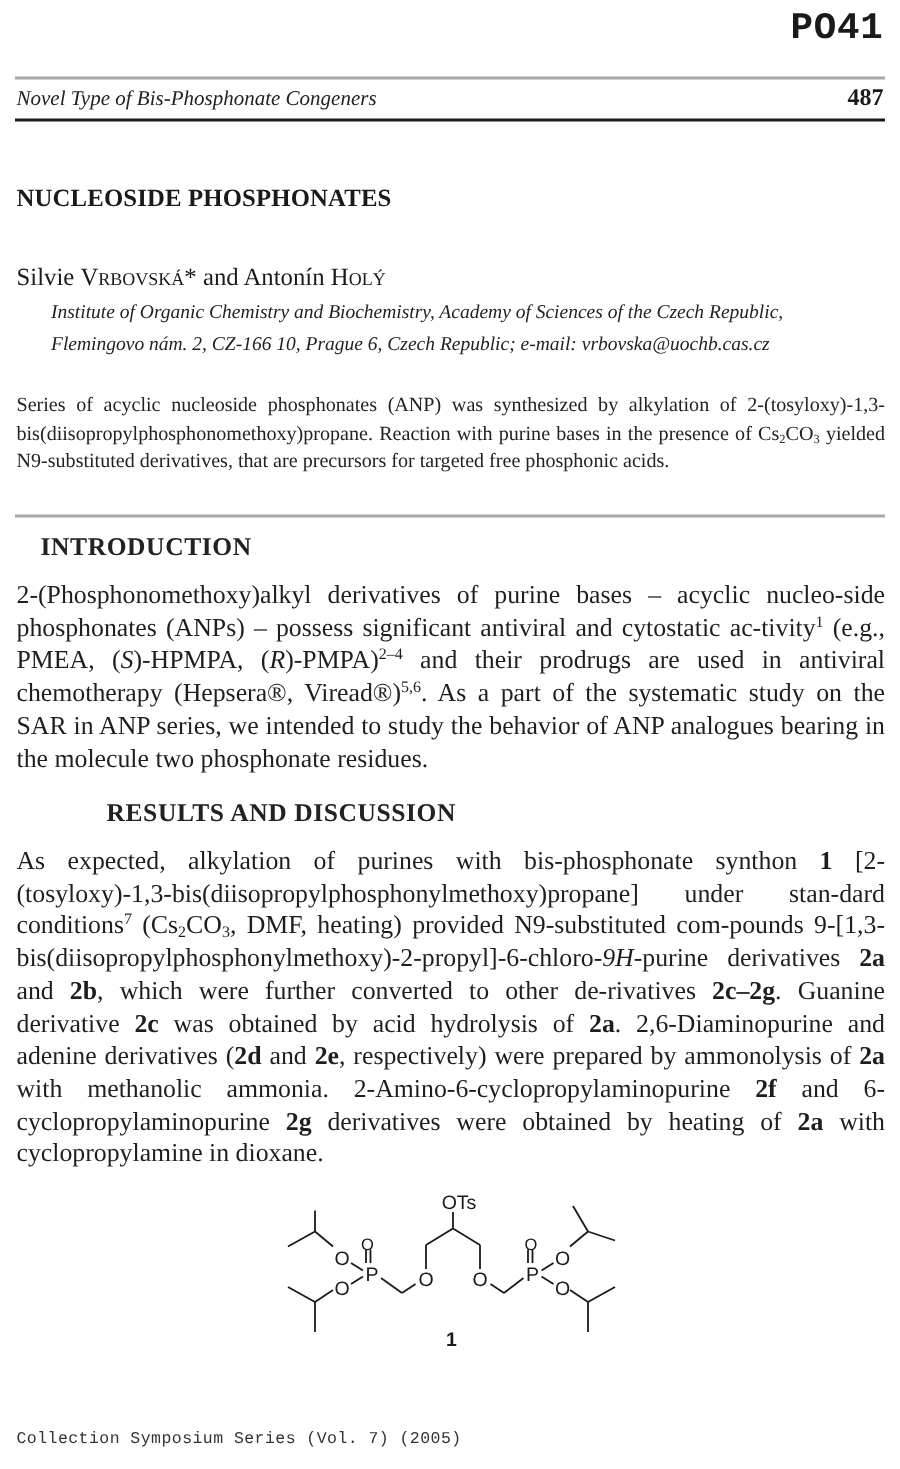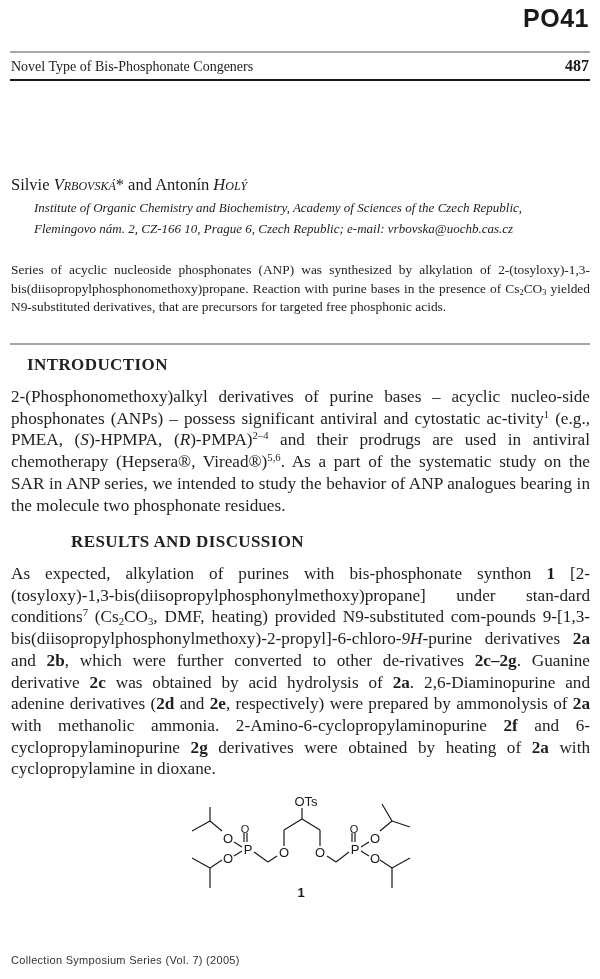--- a/index.html
+++ b/index.html
@@ -1,28 +1,28 @@
 <!DOCTYPE html>
 <html><head>
   <meta charset="utf-8">
   <style>
     html, body { margin: 0; padding: 0; background: #ffffff; }
     body { width: 600px; height: 979px; position: relative; overflow: hidden; color: #1a1a1a; }
     .serif { font-family: "Liberation Serif", "DejaVu Serif", serif; }
-    .sans { font-family: Liberation Sans, sans-serif; }
+    .sans { font-family: Liberation Mono, monospace; }
 
     #symbol { position: absolute; right: 11px; top: 4px; font-size: 25px; font-weight: bold; letter-spacing: 0.5px; color: #1a1a1a; }
     #rule-top { position: absolute; left: 10px; right: 10px; top: 51px; height: 2px; background: #a8a8a8; }
-    #running-head { position: absolute; left: 11px; top: 59px; font-size: 14px; color: #222; }
+    #running-head { position: absolute; left: 11px; top: 59px; font-size: 14px; color: #222; font-style: italic; }
     #page-num { position: absolute; right: 11px; top: 57px; font-size: 16px; font-weight: bold; color: #1a1a1a; }
     #rule-head { position: absolute; left: 10px; right: 10px; top: 79px; height: 2px; background: #1a1a1a; }
 
     #title { position: absolute; left: 11px; top: 100px; width: 570px; font-size: 16.5px; font-weight: bold; line-height: 21px; letter-spacing: 0.1px; }
     #authors { position: absolute; left: 11px; top: 175px; font-size: 16.5px; }
-    .sc { font-variant: small-caps; font-style: italic; }
+    .sc { font-variant: small-caps; }
     #affiliation { position: absolute; left: 34px; top: 197px; width: 560px; font-size: 13px; font-style: italic; line-height: 21px; color: #222; }
 
     #abstract { position: absolute; left: 11px; top: 261px; width: 579px; font-size: 13.4px; line-height: 18.6px; text-align: justify; color: #222; }
     #rule-abs { position: absolute; left: 10px; right: 10px; top: 343px; height: 2px; background: #a8a8a8; }
 
     .section-head { position: absolute; left: 27px; font-size: 17px; font-weight: bold; letter-spacing: 0.4px; color: #222; }
     #intro-head { top: 355px; }
     #results-head { top: 532px; margin-left: 44px; }
 
     .body-text { position: absolute; left: 11px; width: 579px; font-size: 17.2px; line-height: 21.7px; text-align: justify; color: #1e1e1e; }
@@ -41,20 +41,21 @@
 <body>
 
 <div id="symbol" class="sans">PO41</div>
 <div id="rule-top"></div>
 <div id="running-head" class="serif">Novel Type of Bis-Phosphonate Congeners</div>
 <div id="page-num" class="serif">487</div>
 <div id="rule-head"></div>
 
 <div id="title" class="serif">
   <br>
+  <span>NUCLEOSIDE PHOSPHONATES</span>
 </div>
 
 <div id="authors" class="serif"><span>Silvie </span><span class="sc">Vrbovská</span><span>*</span><span> and </span><span>Antonín </span><span class="sc">Holý</span></div>
 
 <div id="affiliation" class="serif">
   <span>Institute of Organic Chemistry and Biochemistry, Academy of Sciences of the Czech Republic,</span><br>
   <span>Flemingovo nám. 2, CZ-166 10, Prague 6, Czech Republic; e-mail: vrbovska@uochb.cas.cz</span>
 </div>
 
 <div id="abstract" class="serif"><span>Series of acyclic nucleoside phosphonates (ANP) was synthesized by alkylation of 2-(tosyloxy)-1,3-bis(diisopropylphosphonomethoxy)propane. Reaction with purine bases in the presence of Cs</span><sub>2</sub><span>CO</span><sub>3</sub><span> yielded N9-substituted derivatives, that are precursors for targeted free phosphonic acids.</span></div>

